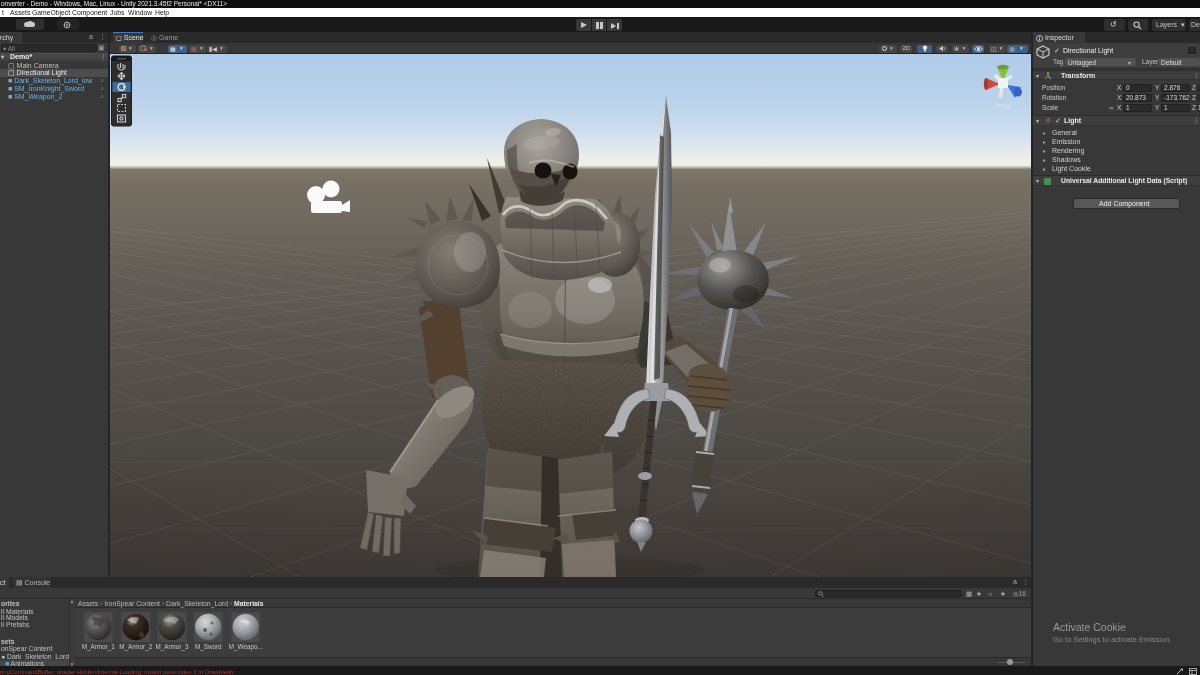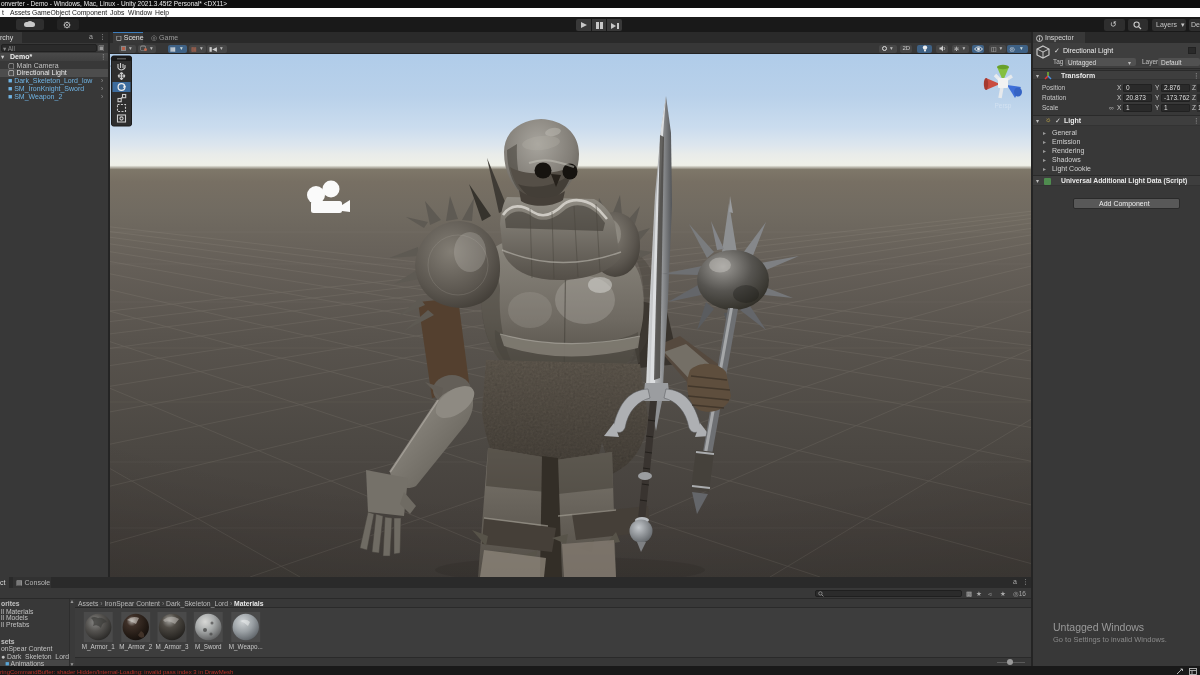--- a/index.html
+++ b/index.html
@@ -461,22 +461,22 @@
       <div class="txt" style="left:19px;top:132.5px;font-size:7px;color:#d2d2d2">Light Cookie</div>
 
   <div class="abs" style="left:0;top:143px;width:167px;height:11px;background:#3e3e3e;border-bottom:1px solid #333;border-top:1px solid #2a2a2a"></div>
   <div class="txt" style="left:3px;top:145px;font-size:6px;color:#bbb">▾</div>
   <div class="abs" style="left:11px;top:145.5px;width:6.5px;height:7.5px;background:#4f8c4f;border-radius:1px"></div>
   <div class="txt" style="left:28px;top:145px;font-size:6.8px;font-weight:bold;color:#e8e8e8">Universal Additional Light Data (Script)</div>
 
   <div class="abs" style="left:40px;top:166px;width:107px;height:11px;background:#585858;border:1px solid #2a2a2a;border-radius:2px"></div>
   <div class="txt" style="left:66px;top:168px;font-size:7px;color:#eee">Add Component</div>
 
-  <div class="txt" style="left:20px;top:589px;font-size:10.5px;color:#9a9a9a">Untagged Windows</div>
-  <div class="txt" style="left:20px;top:603px;font-size:7.5px;color:#8a8a8a">Go to Settings to invalid Windows.</div>
+  <div class="txt" style="left:20px;top:589px;font-size:10.5px;color:#9a9a9a">Activate Cookie</div>
+  <div class="txt" style="left:20px;top:603px;font-size:7.5px;color:#8a8a8a">Go to Settings to activate Emission.</div>
 </div>
 
 <div class="abs" style="left:0;top:577px;width:1031px;height:89px;background:#383838">
   <div class="abs" style="left:0;top:0;width:1031px;height:11px;background:#2a2a2a"></div>
   <div class="abs" style="left:0;top:0;width:9px;height:11px;background:#383838"></div>
   <div class="txt" style="left:0px;top:1.5px;font-size:7px;color:#d8d8d8">ct</div>
   <div class="abs" style="left:13px;top:0;width:38px;height:11px;background:#323232"></div>
   <div class="txt" style="left:16px;top:1.5px;font-size:7px;color:#b5b5b5">▤ Console</div>
   <div class="txt" style="left:1013px;top:1px;font-size:7px;color:#aaa">a</div>
   <div class="txt" style="left:1022px;top:1px;font-size:7px;color:#aaa">⋮</div>

